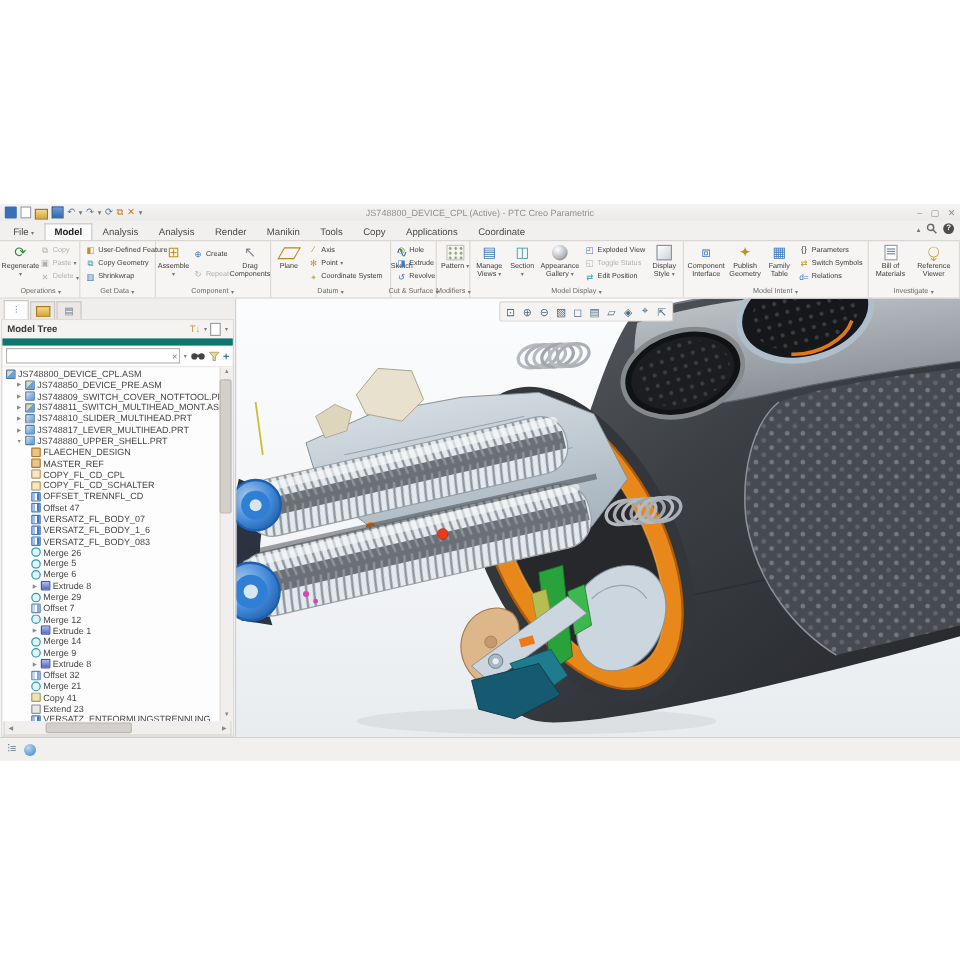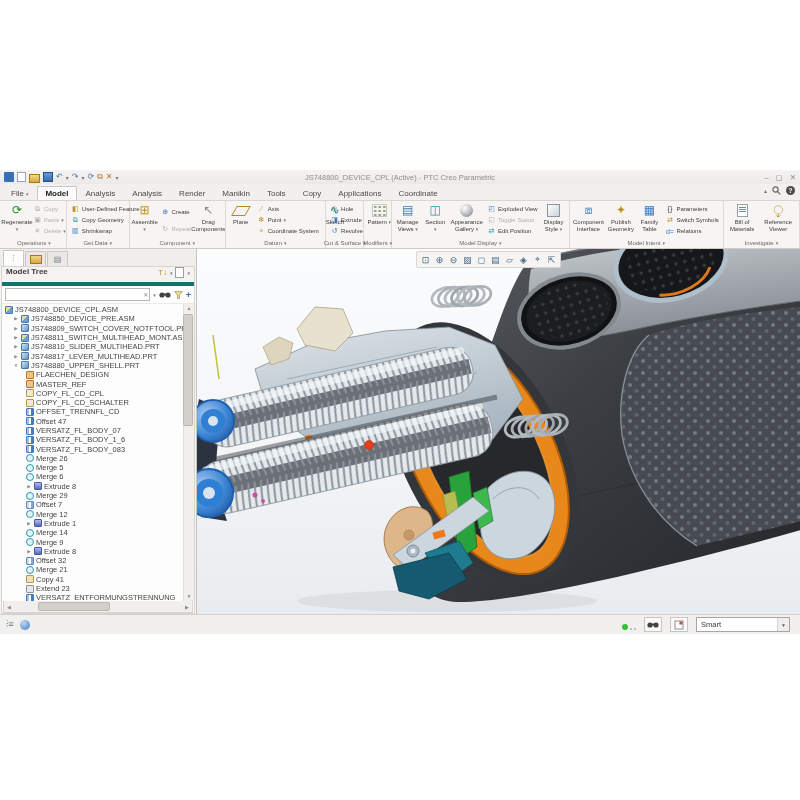--- a/index.html
+++ b/index.html
@@ -49,21 +49,21 @@
   .doc-ic:before{content:"";position:absolute;left:1px;top:2px;right:1px;height:1px;background:#6a8ab0;box-shadow:0 2px 0 #6a8ab0,0 4px 0 #6a8ab0}
 
   
   .main{display:flex;height:365px;background:#fff}
   .nav{width:196px;border-right:1px solid #c6c3bf;display:flex;flex-direction:column;background:#f6f4f2;flex:0 0 auto}
   .navtabs{height:17px;display:flex;align-items:flex-end;padding-left:3px;gap:1px;background:#f0eeec}
   .nt{width:19px;height:14px;border:1px solid #ccc8c4;border-bottom:none;background:#eae7e4;display:flex;align-items:center;justify-content:center;font-size:8px;color:#6a7a8a}
   .nt.active{background:#fdfdfd;height:15px}
   .fold{width:10px;height:7px;background:linear-gradient(#f0d890,#d8a838);border:1px solid #a87818}
   .navbody{flex:1;display:flex;flex-direction:column;background:#fdfdfd;border:1px solid #d8d4d0;margin:0 1px;min-height:0}
-  .navhead{height:15px;display:flex;align-items:flex-start;padding:0 4px;font-size:8px;font-weight:bold;color:#3a3a3a;background:#f5f3f1;border-bottom:4px solid #0f766e}
+  .navhead{height:15px;display:flex;align-items:center;padding:0 4px;font-size:8px;font-weight:bold;color:#3a3a3a;background:#f5f3f1;border-bottom:6px solid #0f766e}
   .nh-icons{margin-left:auto;display:flex;align-items:center;gap:3px;font-weight:normal}
   .tsetting{color:#c09030;font-size:8px}
   .pageic{width:7px;height:9px;background:#fff;border:1px solid #98a0a8}
   .navsearch{height:15px;display:flex;align-items:center;gap:3px;padding:1px 3px;border-bottom:1px solid #eceae6}
   .sinput{flex:1;height:11px;border:1px solid #b9b5b0;background:#fff;position:relative;display:flex;align-items:center}
   .sinput input{border:none;outline:none;width:100%;height:9px;font-size:7px;padding:0 10px 0 2px;font-family:"Liberation Sans",sans-serif}
   .sclear{position:absolute;right:1px;font-size:6px;color:#888}
   .plus{font-size:9px;color:#3a6fb8;font-weight:bold}
   .tree{flex:1;position:relative;overflow:hidden;font-size:7.5px;color:#454545;padding-top:1px}
   .trow{height:9.3px;display:flex;align-items:center;gap:2px;white-space:nowrap;overflow:hidden;padding-right:12px}
@@ -755,35 +755,15 @@
           <path d="M196,318 L252,304 L270,330 L232,350 L202,342 Z" fill="#155a70" stroke="#0d3c4c" stroke-width="0.8"></path>
           <rect x="236" y="282" width="12" height="7" fill="#f07818" transform="rotate(-16 242 285)"></rect>
         </g>
       </svg>
     </div>
   </div>
 
   <div class="statusbar">
     <span class="sbi">⫶≡</span>
     <span class="globe"></span>
-    <div class="sb-right">
-      <span><span class="gdot"></span><span class="ddot"></span><span class="ddot"></span></span>
-      <span class="sb-btn">
-        <svg width="12" height="8">
-            <circle cx="3" cy="4" r="2.6" fill="#444"></circle>
-            <circle cx="9" cy="4" r="2.6" fill="#444"></circle>
-            <rect x="4" y="2.5" width="4" height="2" fill="#444"></rect>
-          </svg>
-      </span>
-      <span class="sb-btn">
-        <svg width="10" height="10">
-            <rect x="1" y="1" width="8" height="8" fill="#fdfdfd" stroke="#8a949c" stroke-width="1"></rect>
-            <rect x="5.5" y="1.5" width="3" height="3" fill="#c05030"></rect>
-          </svg>
-      </span>
-      <div class="filtersel">
-        <span>Smart</span>
-        <span class="drop">▼</span>
-      </div>
-    </div>
   </div>
 
 </div>
 
 </body></html>

